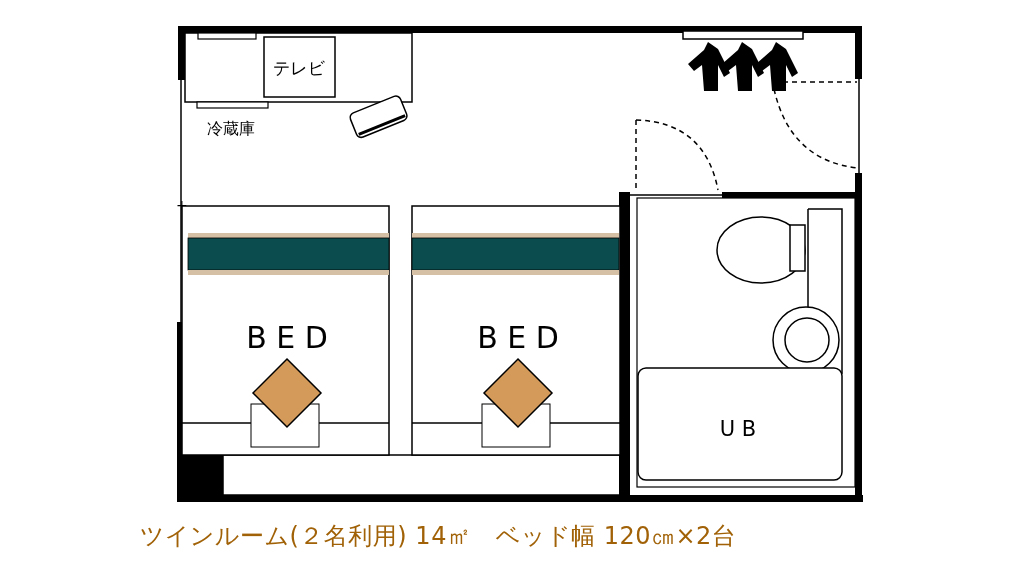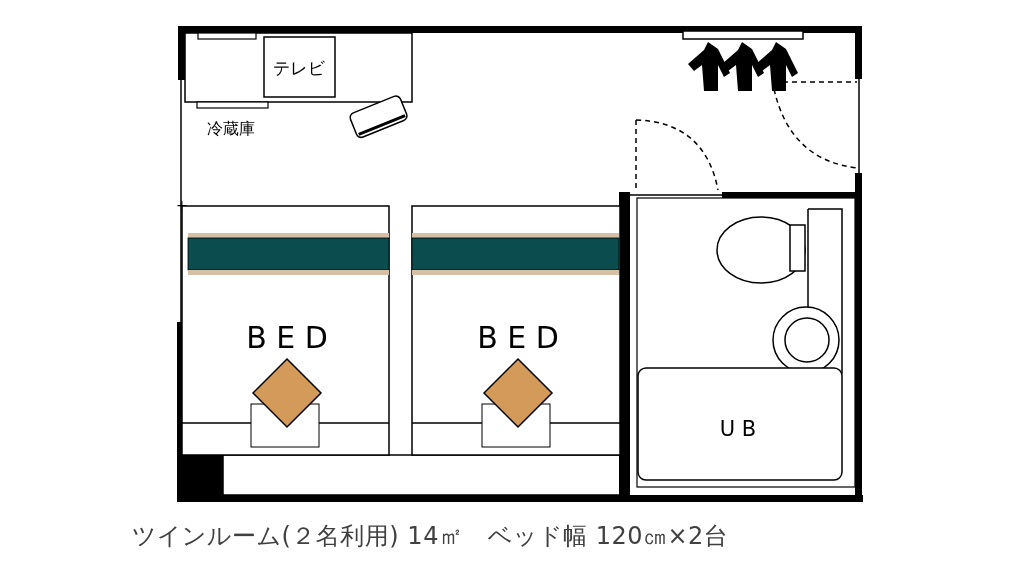--- a/index.html
+++ b/index.html
@@ -1,21 +1,21 @@
 <!DOCTYPE html>
 <html><head>
   <meta charset="utf-8">
   <style>
     html, body { margin: 0; padding: 0; background: #ffffff; }
     body { width: 1024px; height: 575px; position: relative; overflow: hidden; font-family: "DejaVu Sans", sans-serif; }
     #plan { position: absolute; left: 0; top: 0; width: 1024px; height: 575px; }
     .svg-text { font-family: "DejaVu Sans", sans-serif; fill: #000; }
     .caption {
       position: absolute; left: 0; top: 520px; width: 860px; text-align: center;
-      font-family: "DejaVu Sans", sans-serif; font-size: 24px; color: #404040; letter-spacing: 0.5px;
+      font-family: "DejaVu Sans", sans-serif; font-size: 24px; color: #a16207; letter-spacing: 0.5px; padding-left: 8px;
     }
   </style>
 </head>
 <body>
 
 <svg id="plan" viewBox="0 0 1024 575" xmlns="http://www.w3.org/2000/svg">
 
   <g>
     <rect x="178" y="26" width="684" height="7" fill="#000"></rect>
     <rect x="178" y="26" width="7" height="54" fill="#000"></rect>

